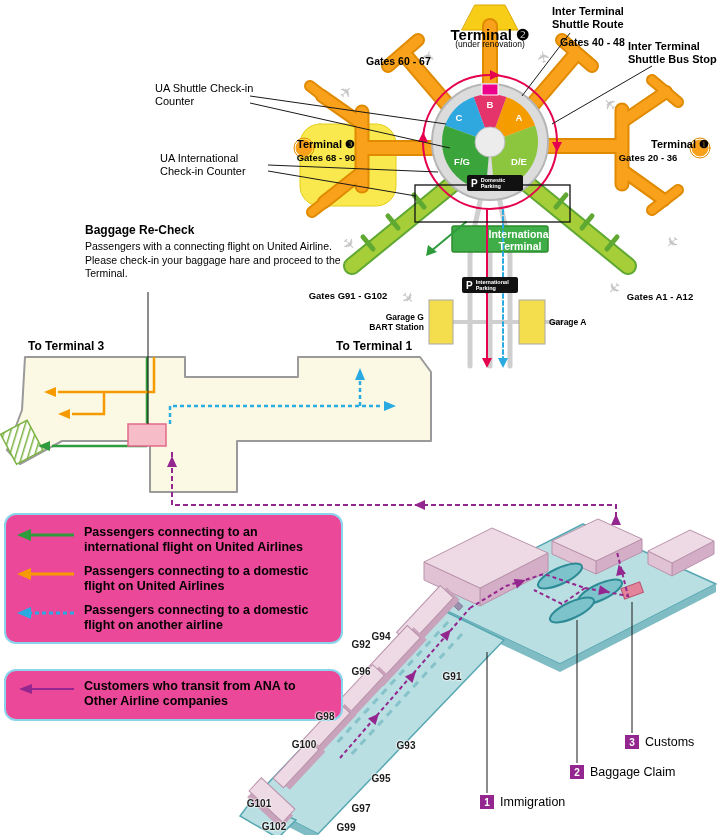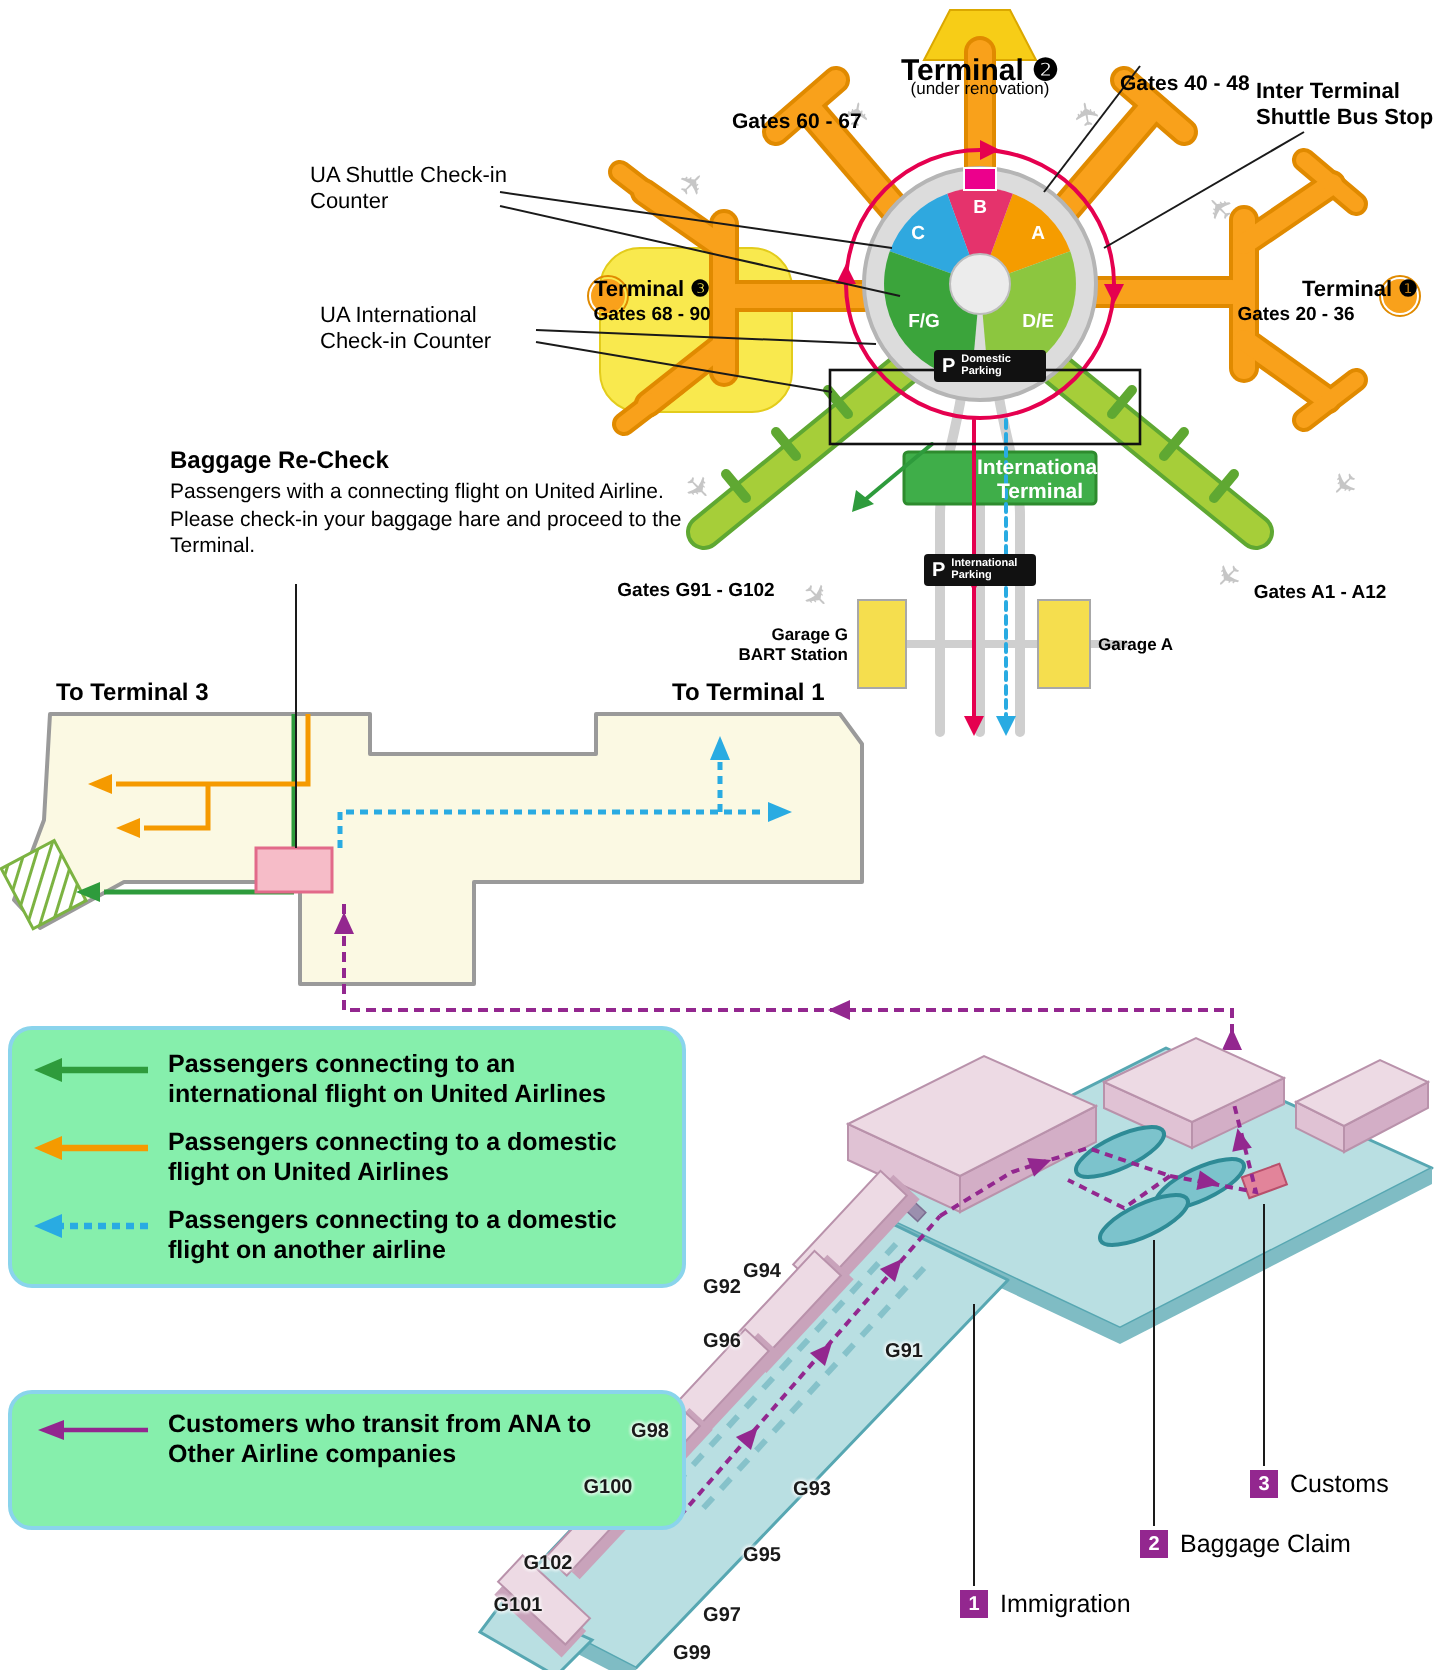--- a/index.html
+++ b/index.html
@@ -6,21 +6,21 @@
   #canvas{position:relative;width:720px;height:835px;background:#fff;overflow:hidden;
           font-family:"Liberation Sans",sans-serif;}
   .lbl{position:absolute;color:#000;font-family:"Liberation Sans",sans-serif;}
   .b{font-weight:bold;}
   .sec{position:absolute;transform:translate(-50%,-50%);color:#fff;font-weight:bold;font-size:9.5px;}
   .gate{position:absolute;transform:translate(-50%,-50%);font-size:10px;font-weight:bold;color:#1a1a1a;
         text-shadow:0 0 2px #fff,0 0 2px #fff,0 0 2px #fff;white-space:nowrap;}
   .mk{position:absolute;width:14px;height:14px;background:#93278F;color:#fff;font-size:10px;font-weight:bold;
       display:flex;align-items:center;justify-content:center;}
   .mklbl{position:absolute;font-size:12.5px;color:#000;white-space:nowrap;}
-  .legend-box{position:absolute;border:2.5px solid #8AD4EC;border-radius:12px;background:#86efac;
+  .legend-box{position:absolute;border:2.5px solid #8AD4EC;border-radius:12px;background:#ec4899;
               box-sizing:border-box;padding:10px 8px;}
   .lrow{display:flex;gap:8px;align-items:flex-start;margin-bottom:9px;}
   .lrow svg{flex:0 0 auto;margin-top:2px;}
   .ltext{font-size:12.5px;font-weight:bold;line-height:15px;color:#000;max-width:252px;}
   .pbox{position:absolute;display:flex;align-items:center;gap:3px;background:#111;color:#fff;
         padding:2px 4px;border-radius:2px;}
   .pletter{font-size:10px;font-weight:bold;}
   .ptext{font-size:5.5px;font-weight:bold;line-height:6px;width:38px;}
   .airtrain{position:absolute;display:flex;align-items:center;gap:7px;border:2px solid #111;
             background:#fff;padding:2px 12px 2px 3px;}
@@ -309,20 +309,21 @@
   <span class="pletter">P</span>
   <span class="ptext">International Parking</span>
 </div>
 
 <div class="sec" style="left:459px;top:117px;">C</div>
 <div class="sec" style="left:490px;top:104px;">B</div>
 <div class="sec" style="left:519px;top:117px;">A</div>
 <div class="sec" style="left:462px;top:161px;">F/G</div>
 <div class="sec" style="left:519px;top:161px;">D/E</div>
 
+<div class="lbl b" style="left:552px;top:5px;width:100px;font-size:11px;line-height:13px;">Inter Terminal Shuttle Route</div>
 <div class="lbl b" style="left:628px;top:40px;width:90px;font-size:11px;line-height:13px;">Inter Terminal Shuttle Bus Stop</div>
 <div class="lbl" style="left:155px;top:82px;width:100px;font-size:11px;line-height:13px;">UA Shuttle Check-in Counter</div>
 <div class="lbl" style="left:160px;top:152px;width:110px;font-size:11px;line-height:13px;">UA International Check-in Counter</div>
 <div class="lbl b" style="left:85px;top:223px;font-size:12px;">Baggage Re-Check</div>
 <div class="lbl" style="left:85px;top:240px;width:258px;font-size:10.5px;line-height:13.5px;">Passengers with a connecting flight on United Airline. Please check-in your baggage hare and proceed to the Terminal.</div>
 
 <div class="lbl b" style="left:28px;top:339px;font-size:12px;">To Terminal 3</div>
 <div class="lbl b" style="left:336px;top:339px;font-size:12px;">To Terminal 1</div>
 
 <div class="legend-box" style="left:4px;top:513px;width:339px;height:131px;">
@@ -342,38 +343,38 @@
   </div>
   <div class="lrow">
     <svg width="62" height="16" viewBox="0 0 62 16">
       <line x1="60" y1="8" x2="14" y2="8" stroke-width="3.2" stroke-dasharray="4,3" stroke="#29ABE2"></line>
       <polygon points="3,8 17,2 17,14" fill="#29ABE2"></polygon>
     </svg>
     <div class="ltext">Passengers connecting to a domestic flight on another airline</div>
   </div>
 </div>
 
-<div class="legend-box" style="left:4px;top:695px;width:339px;height:70px;padding-top:8px;">
+<div class="legend-box" style="left:4px;top:669px;width:339px;height:52px;padding-top:8px;">
   <div class="lrow" style="margin-bottom:0;">
     <svg width="62" height="16" viewBox="0 0 62 16">
       <line x1="60" y1="8" x2="16" y2="8" stroke-width="2.2" stroke="#93278F"></line>
       <polygon points="5,8 18,3 18,13" fill="#93278F"></polygon>
     </svg>
     <div class="ltext" style="max-width:220px;">Customers who transit from ANA to Other Airline companies</div>
   </div>
 </div>
 
 <div class="gate" style="left:361px;top:596px;margin-top:48px;">G92</div>
 <div class="gate" style="left:381px;top:636px;">G94</div>
 <div class="gate" style="left:361px;top:671px;">G96</div>
 <div class="gate" style="left:452px;top:676px;">G91</div>
 <div class="gate" style="left:325px;top:716px;">G98</div>
 <div class="gate" style="left:304px;top:744px;">G100</div>
 <div class="gate" style="left:406px;top:745px;">G93</div>
-<div class="gate" style="left:274px;top:782px;text-align:center;">G102</div>
+<div class="gate" style="left:274px;top:826px;text-align:center;">G102</div>
 <div class="gate" style="left:381px;top:778px;">G95</div>
 <div class="gate" style="left:259px;top:803px;">G101</div>
 <div class="gate" style="left:361px;top:808px;">G97</div>
 <div class="gate" style="left:346px;top:827px;">G99</div>
 
 <div class="mk" style="left:480px;top:795px;">1</div>
 <div class="mklbl" style="left:500px;top:795px;">Immigration</div>
 <div class="mk" style="left:570px;top:765px;">2</div>
 <div class="mklbl" style="left:590px;top:765px;">Baggage Claim</div>
 <div class="mk" style="left:625px;top:735px;">3</div>

